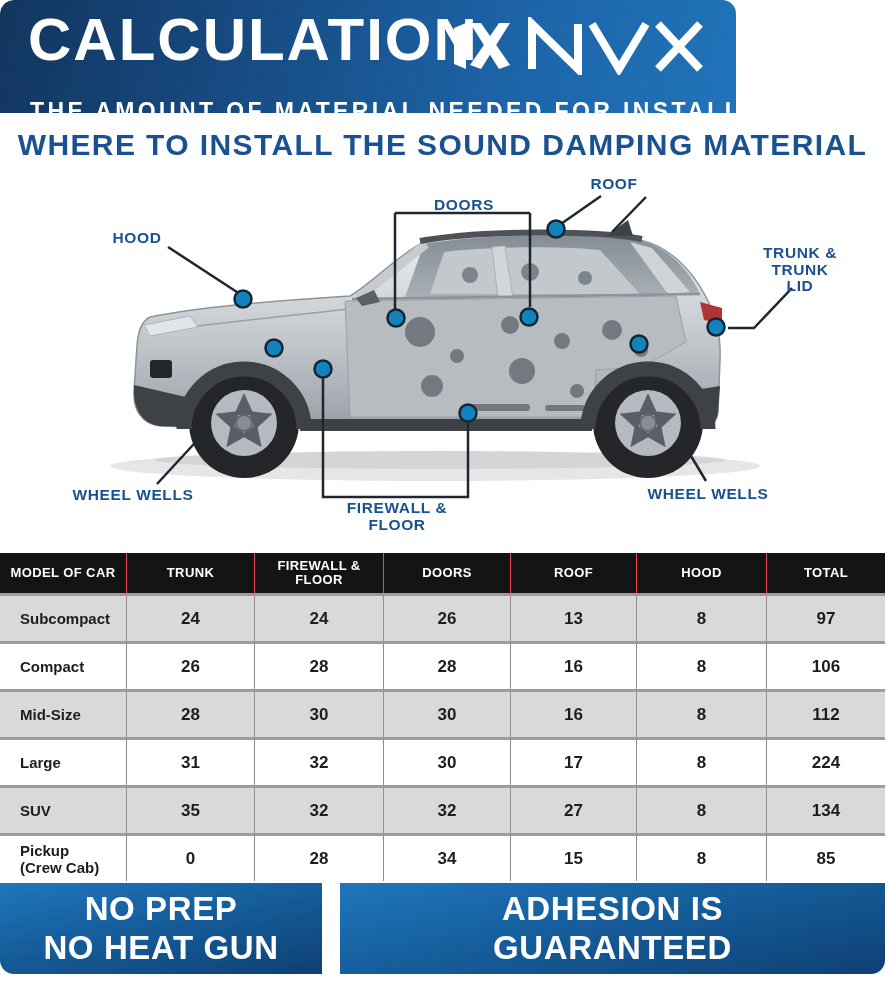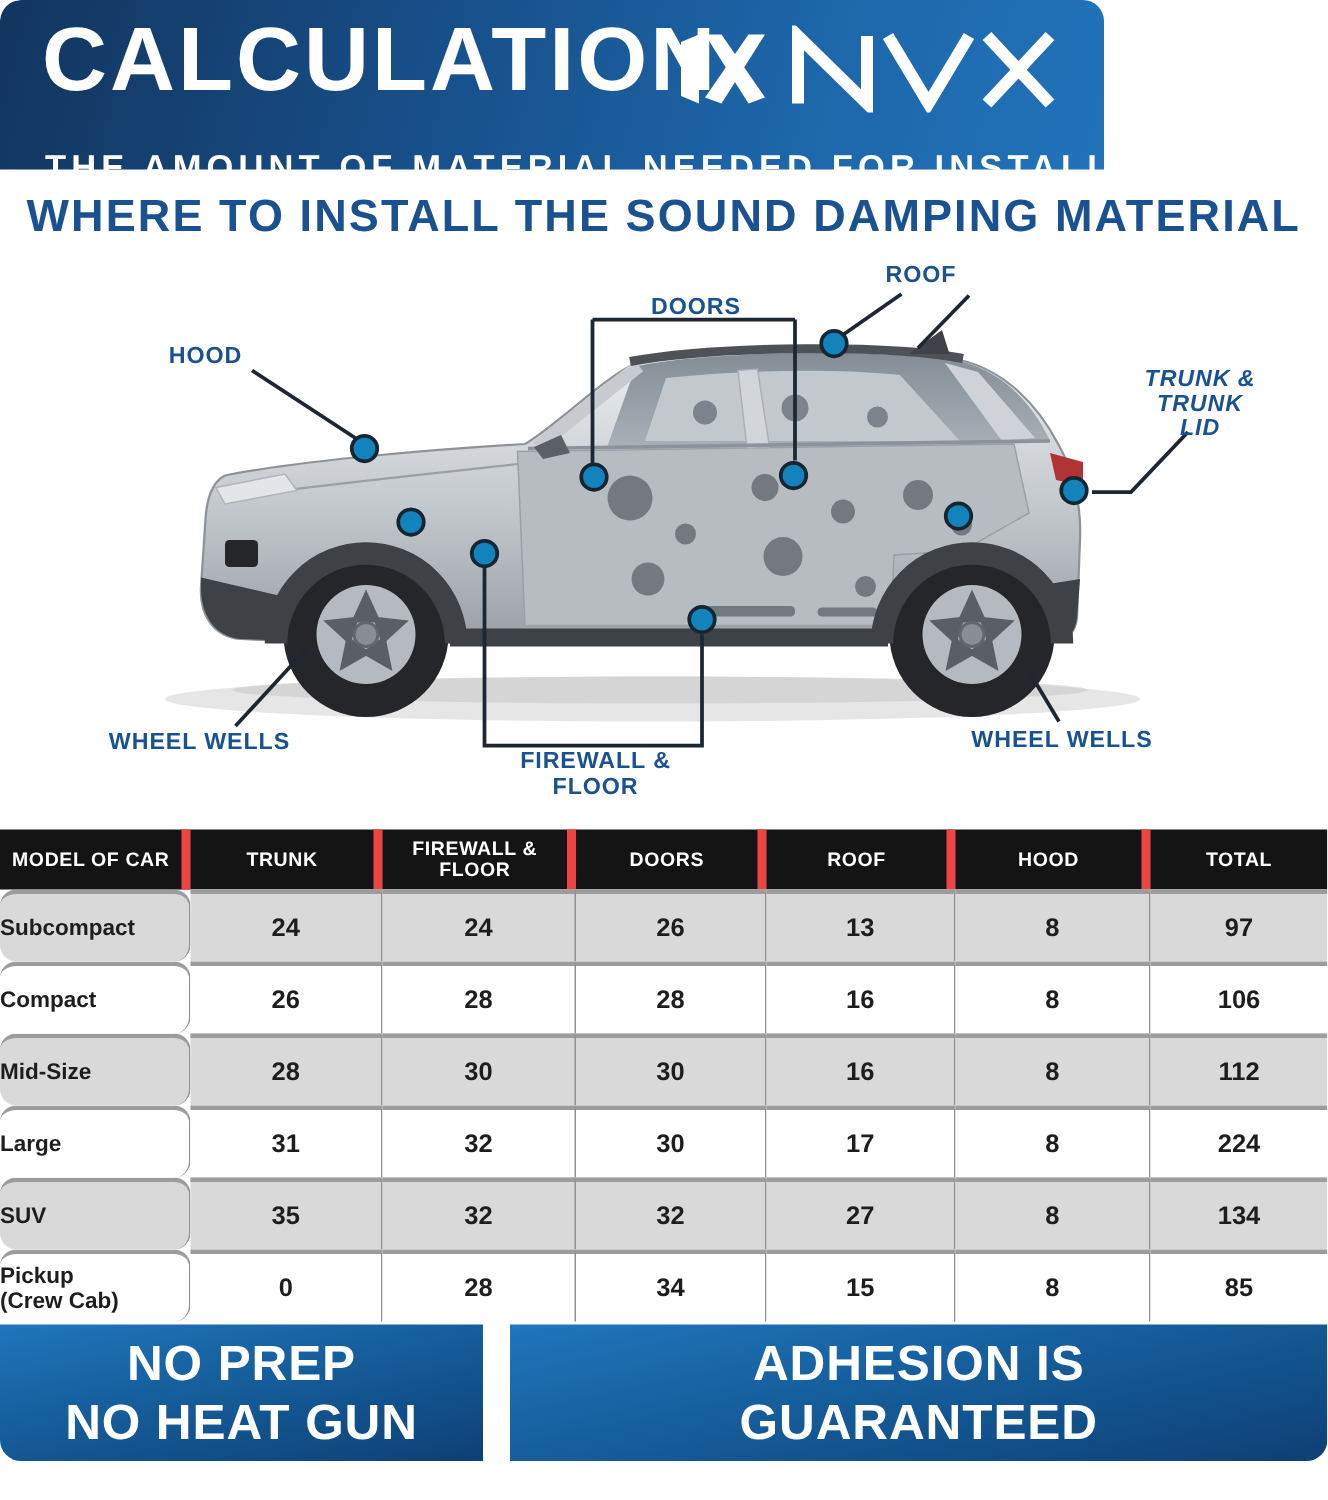--- a/index.html
+++ b/index.html
@@ -33,49 +33,49 @@
   }
   .car-svg { position:absolute; top:0; left:0; width:885px; height:553px; }
   .callout-label {
     position:absolute; transform:translateX(-50%); color:#1a5191;
     font-size:15.5px; font-weight:bold; letter-spacing:0.6px; line-height:16.5px;
     text-align:center; white-space:pre-line;
   }
   .lbl-hood            { left:137px; top:230px; }
   .lbl-doors           { left:464px; top:197px; }
   .lbl-roof            { left:614px; top:176px; }
-  .lbl-trunk           { left:800px; top:245px;font-style:italic; }
+  .lbl-trunk           { left:800px; top:245px; }
   .lbl-wheel-wells-l   { left:133px; top:487px; }
   .lbl-firewall-floor  { left:397px; top:500px; }
   .lbl-wheel-wells-r   { left:708px; top:486px; }
 
   
   .material-table {
     position:absolute; top:553px; left:0; width:885px;
     display:grid; grid-template-columns:127px 128px 129px 127px 126px 130px 118px;
   }
   .material-table .th {
     background:#141414; color:#fff; height:40px;
     display:flex; align-items:center; justify-content:center; text-align:center;
     font-size:13px; font-weight:bold; letter-spacing:0.4px; line-height:14px;
-    border-right:6px solid #ef4444; padding:0 6px; box-sizing:border-box;
+    border-right:1px solid #ef4444; padding:0 6px; box-sizing:border-box;
   }
   .material-table .th:nth-child(7n){ border-right:none; }
   .material-table .td {
     height:48px; display:flex; align-items:center; justify-content:center;
     font-size:17px; font-weight:bold; color:#1d1d1d;
     border-right:1px solid #8f8f8f; border-top:3px solid #9c9c9c;
     box-sizing:border-box;
   }
   .material-table .td.c6 { border-right:none; }
   .material-table .td.odd  { background:#d9d9d9; }
   .material-table .td.even { background:#ffffff; }
   .material-table .td.model {
-    justify-content:flex-start; font-size:15px;
-    white-space:pre-line; line-height:17px;border-radius:11px;
+    justify-content:flex-start; padding-left:20px; font-size:15px;
+    white-space:pre-line; line-height:17px;
   }
 
   
   .footer {
     position:absolute; top:883px; left:0; width:885px; height:117px;
     display:flex; background:#ffffff;
   }
   .badge {
     background:linear-gradient(168deg,#2076bc 0%,#16609f 40%,#0e4074 100%);
     color:#ffffff; display:flex; align-items:center; justify-content:center;

